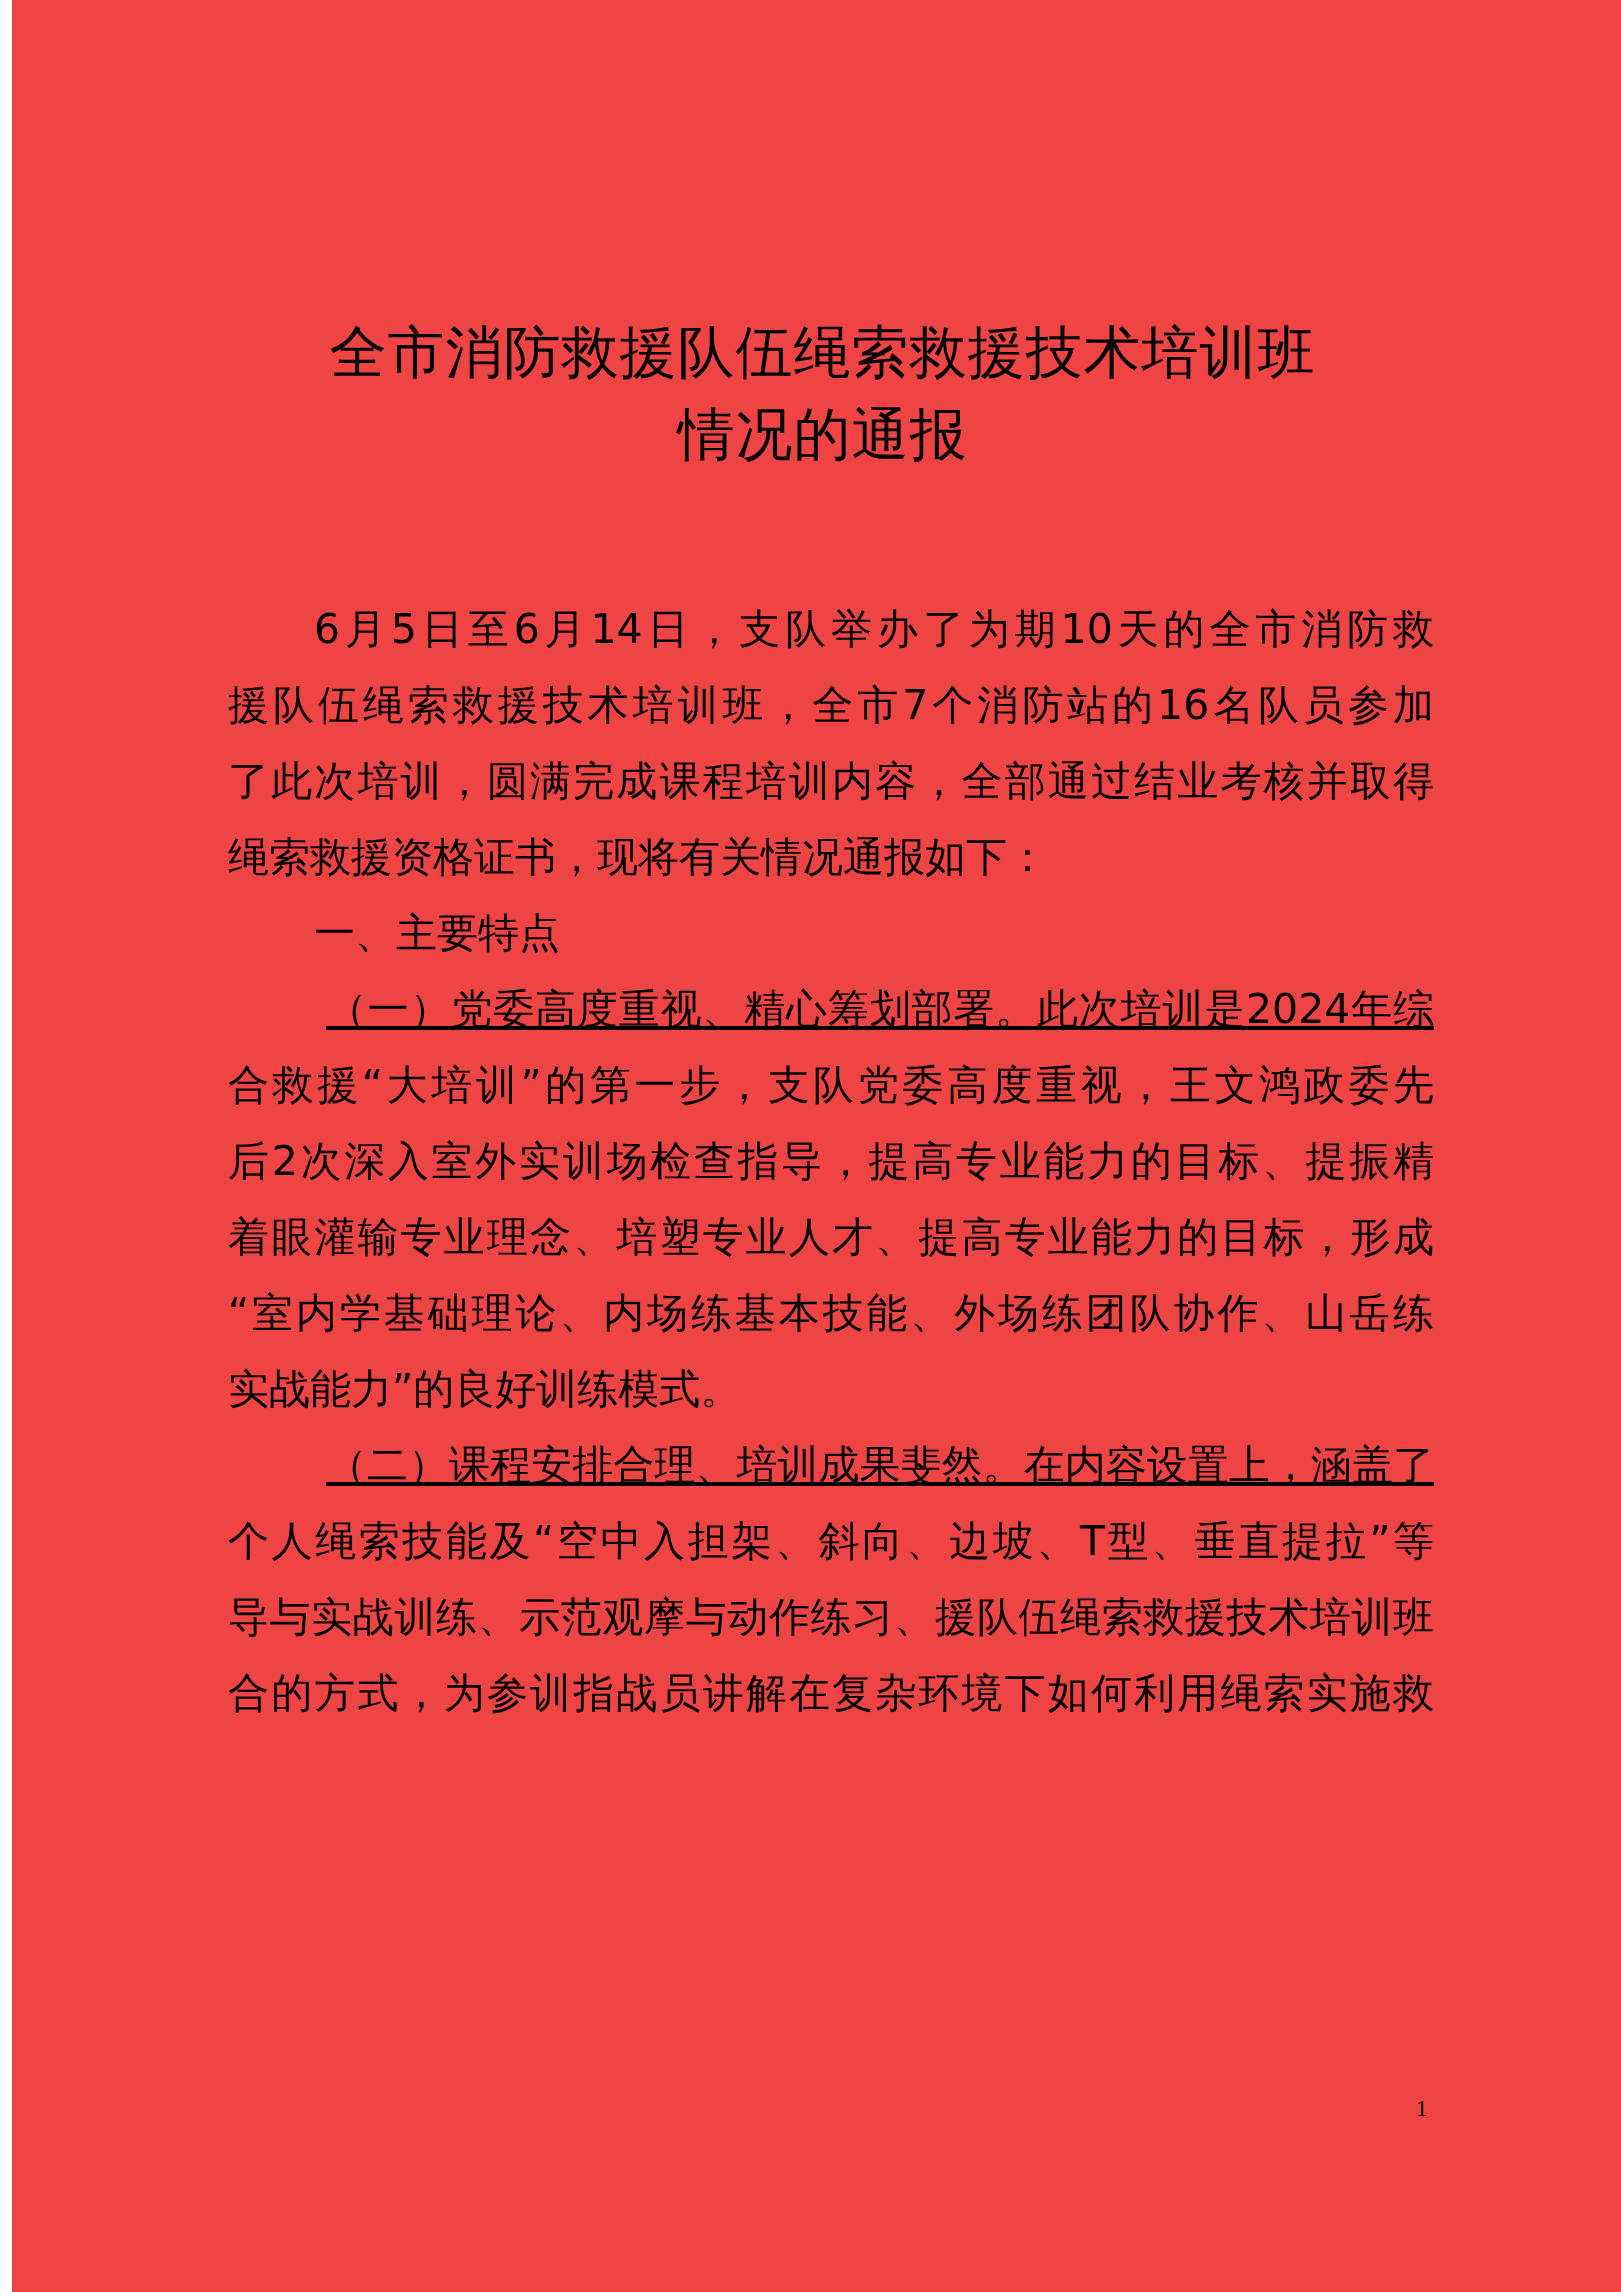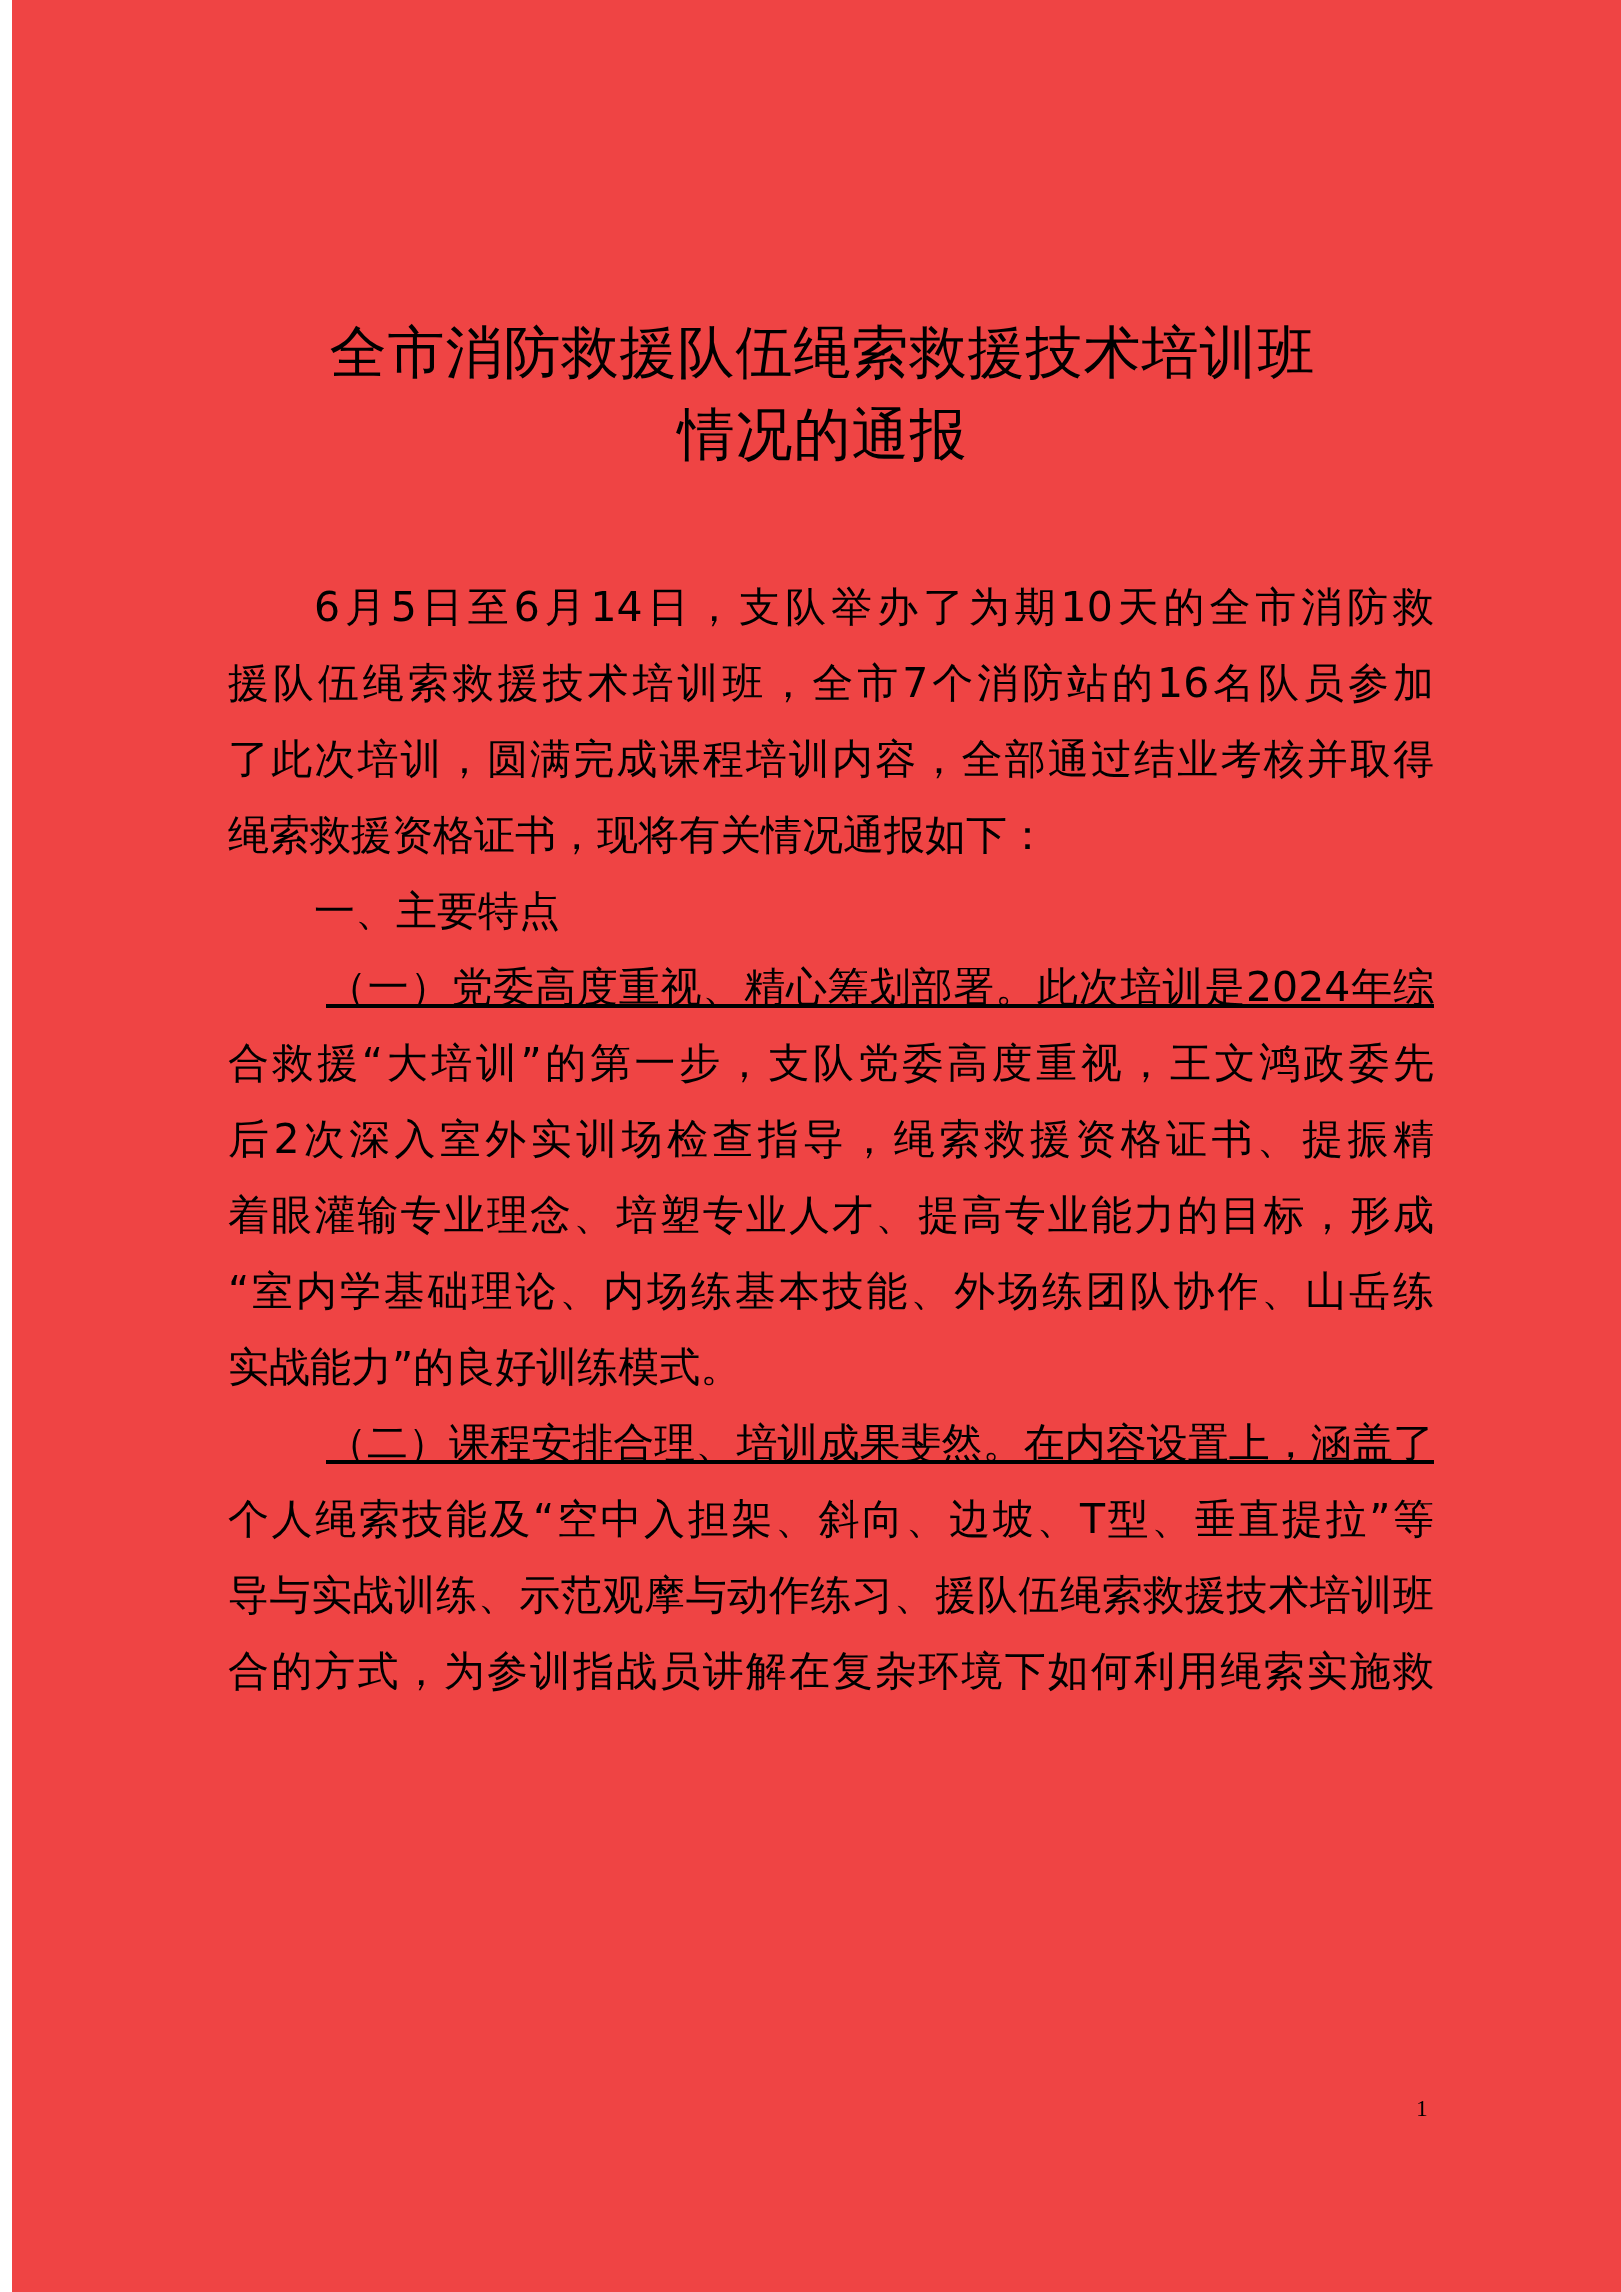--- a/index.html
+++ b/index.html
@@ -35,21 +35,21 @@
       letter-spacing: 1px;
     }
     .title-line {
       display: block;
       white-space: nowrap;
     }
     .body {
       position: absolute;
       left: 216px;
       width: 1206px;
-      top: 569px;
+      top: 591px;
       font-size: 41px;
       line-height: 76px;
       text-align: justify;
       text-justify: inter-character;
     }
     .line {
       display: block;
       white-space: nowrap;
       height: 76px;
       overflow: visible;
@@ -85,21 +85,21 @@
   </div>
 
   <div class="body">
     <span class="line just indent">6月5日至6月14日，支队举办了为期10天的全市消防救</span>
     <span class="line just">援队伍绳索救援技术培训班，全市7个消防站的16名队员参加</span>
     <span class="line just">了此次培训，圆满完成课程培训内容，全部通过结业考核并取得</span>
     <span class="line">绳索救援资格证书，现将有关情况通报如下：</span>
     <span class="line indent">一、主要特点</span>
     <span class="line just indent-sub">（一）党委高度重视、精心筹划部署。此次培训是2024年综</span>
     <span class="line just">合救援“大培训”的第一步，支队党委高度重视，王文鸿政委先</span>
-    <span class="line just">后2次深入室外实训场检查指导，绳索救援资格证书、提振精</span>
+    <span class="line just">后2次深入室外实训场检查指导，提高专业能力的目标、提振精</span>
     <span class="line just">着眼灌输专业理念、培塑专业人才、提高专业能力的目标，形成</span>
     <span class="line just">“室内学基础理论、内场练基本技能、外场练团队协作、山岳练</span>
     <span class="line">实战能力”的良好训练模式。</span>
     <span class="line just indent-sub">（二）课程安排合理、培训成果斐然。在内容设置上，涵盖了</span>
     <span class="line just">个人绳索技能及“空中入担架、斜向、边坡、T型、垂直提拉”等</span>
     <span class="line just">导与实战训练、示范观摩与动作练习、援队伍绳索救援技术培训班</span>
     <span class="line just">合的方式，为参训指战员讲解在复杂环境下如何利用绳索实施救</span>
   </div>
 
   <div class="page-number">1</div>

